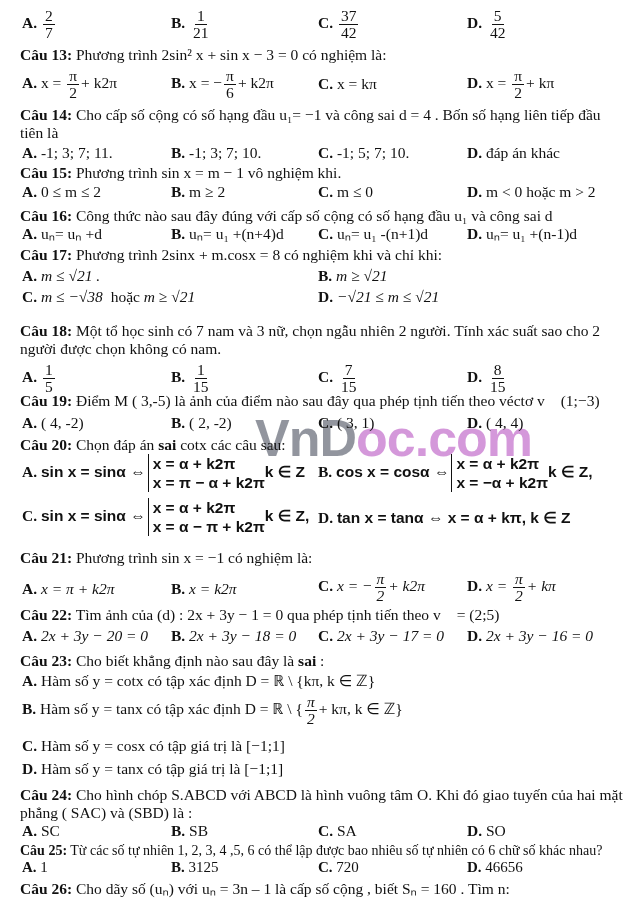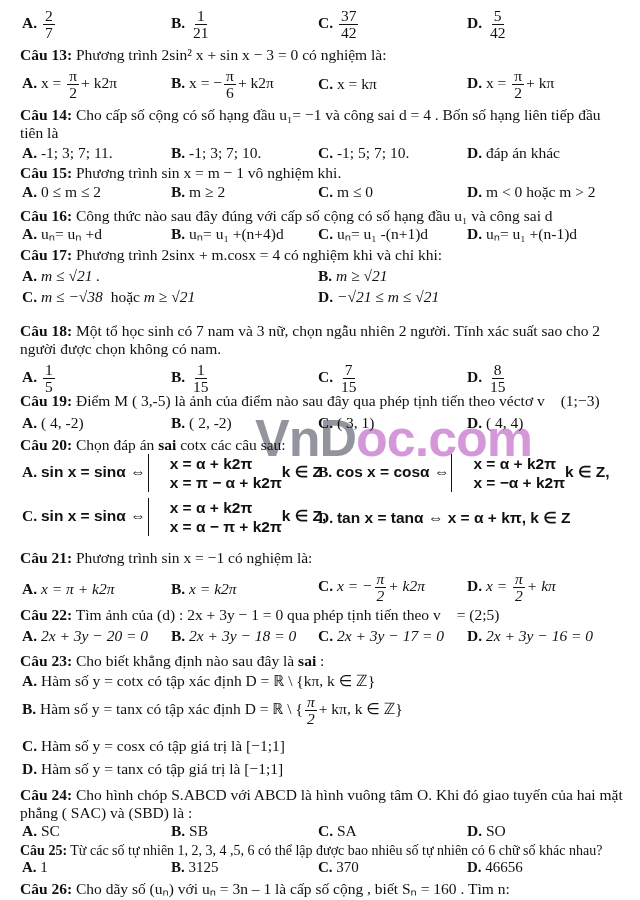--- a/index.html
+++ b/index.html
@@ -12,21 +12,21 @@
   .row { position: absolute; left: 0; right: 0; }
   .opt { position: absolute; white-space: nowrap; }
   .lbl { font-weight: bold; }
   .c1 { left: 2px; } .c2 { left: 151px; } .c3 { left: 298px; } .c4 { left: 447px; }
   .h1 { left: 2px; } .h2 { left: 298px; }
   .math { font-family: "Liberation Serif", serif; font-style: italic; }
   .sans { font-family: "Liberation Sans", sans-serif; font-weight: bold; }
   .frac { display: inline-flex; flex-direction: column; align-items: center; vertical-align: middle; line-height: 16px; margin: 0 2px; }
   .frac .num { border-bottom: 1px solid #111; padding: 0 2px; }
   .frac .den { padding: 0 2px; }
-  .sys { display: inline-flex; flex-direction: column; border-left: 1px solid #111; padding-left: 21px; vertical-align: middle; line-height: 19px; margin-left: 2px; }
+  .sys { display: inline-flex; flex-direction: column; border-left: 1px solid #111; padding-left: 4px; vertical-align: middle; line-height: 19px; margin-left: 2px; }
   .watermark {
     position: absolute; left: 255px; top: 408px; font-family: "Liberation Sans", sans-serif;
     font-weight: bold; font-size: 52px; letter-spacing: -1px; opacity: 0.45; pointer-events: none;
   }
   .watermark .p1 { color: #0f172a; }
   .watermark .p2 { color: #a21caf; }
 </style>
 </head>
 <body>
 
@@ -96,21 +96,21 @@
   <div class="qt"><b>Câu 16:</b> <span>Công thức nào sau đây đúng với cấp số cộng có số hạng đầu u₁ và công sai d</span></div>
   <div class="row" style="top:18px">
     <span class="opt c1"><span class="lbl">A.</span> <span>uₙ= uₙ +d</span></span>
     <span class="opt c2"><span class="lbl">B.</span> <span>uₙ= u₁ +(n+4)d</span></span>
     <span class="opt c3"><span class="lbl">C.</span> <span>uₙ= u₁ -(n+1)d</span></span>
     <span class="opt c4"><span class="lbl">D.</span> <span>uₙ= u₁ +(n-1)d</span></span>
   </div>
 </div>
 
 <div class="q" style="top:246px">
-  <div class="qt"><b>Câu 17:</b> <span>Phương trình 2sinx + m.cosx = 4 có nghiệm khi và chỉ khi:</span></div>
+  <div class="qt"><b>Câu 17:</b> <span>Phương trình 2sinx + m.cosx = 8 có nghiệm khi và chỉ khi:</span></div>
   <div class="row" style="top:21px">
     <span class="opt h1"><span class="lbl">A.</span> <span class="math">m ≤ √21 .</span></span>
     <span class="opt h2"><span class="lbl">B.</span> <span class="math">m ≥ √21</span></span>
   </div>
   <div class="row" style="top:42px">
     <span class="opt h1"><span class="lbl">C.</span> <span class="math">m ≤ −√38</span> &nbsp;<span>hoặc</span> <span class="math">m ≥ √21</span></span>
     <span class="opt h2"><span class="lbl">D.</span> <span class="math">−√21 ≤ m ≤ √21</span></span>
   </div>
 </div>
 
@@ -220,20 +220,20 @@
     <span class="opt c3"><span class="lbl">C.</span> <span>SA</span></span>
     <span class="opt c4"><span class="lbl">D.</span> <span>SO</span></span>
   </div>
 </div>
 
 <div class="q" style="top:842px; font-size:14px">
   <div class="qt" style="white-space:nowrap"><b>Câu 25:</b> <span>Từ các số tự nhiên 1, 2, 3, 4 ,5, 6  có thể lập được bao nhiêu số tự nhiên có 6 chữ số khác nhau?</span></div>
   <div class="row" style="top:16px; font-size:15px">
     <span class="opt c1"><span class="lbl">A.</span> <span>1</span></span>
     <span class="opt c2"><span class="lbl">B.</span> <span>3125</span></span>
-    <span class="opt c3"><span class="lbl">C.</span> <span>370</span></span>
+    <span class="opt c3"><span class="lbl">C.</span> <span>720</span></span>
     <span class="opt c4"><span class="lbl">D.</span> <span>46656</span></span>
   </div>
 </div>
 
 <div class="q" style="top:880px">
   <div class="qt"><b>Câu 26:</b> <span>Cho dãy số (uₙ) với uₙ = 3n – 1 là cấp số cộng , biết  Sₙ = 160 . Tìm n:</span></div>
 </div>
 
 </body></html>

